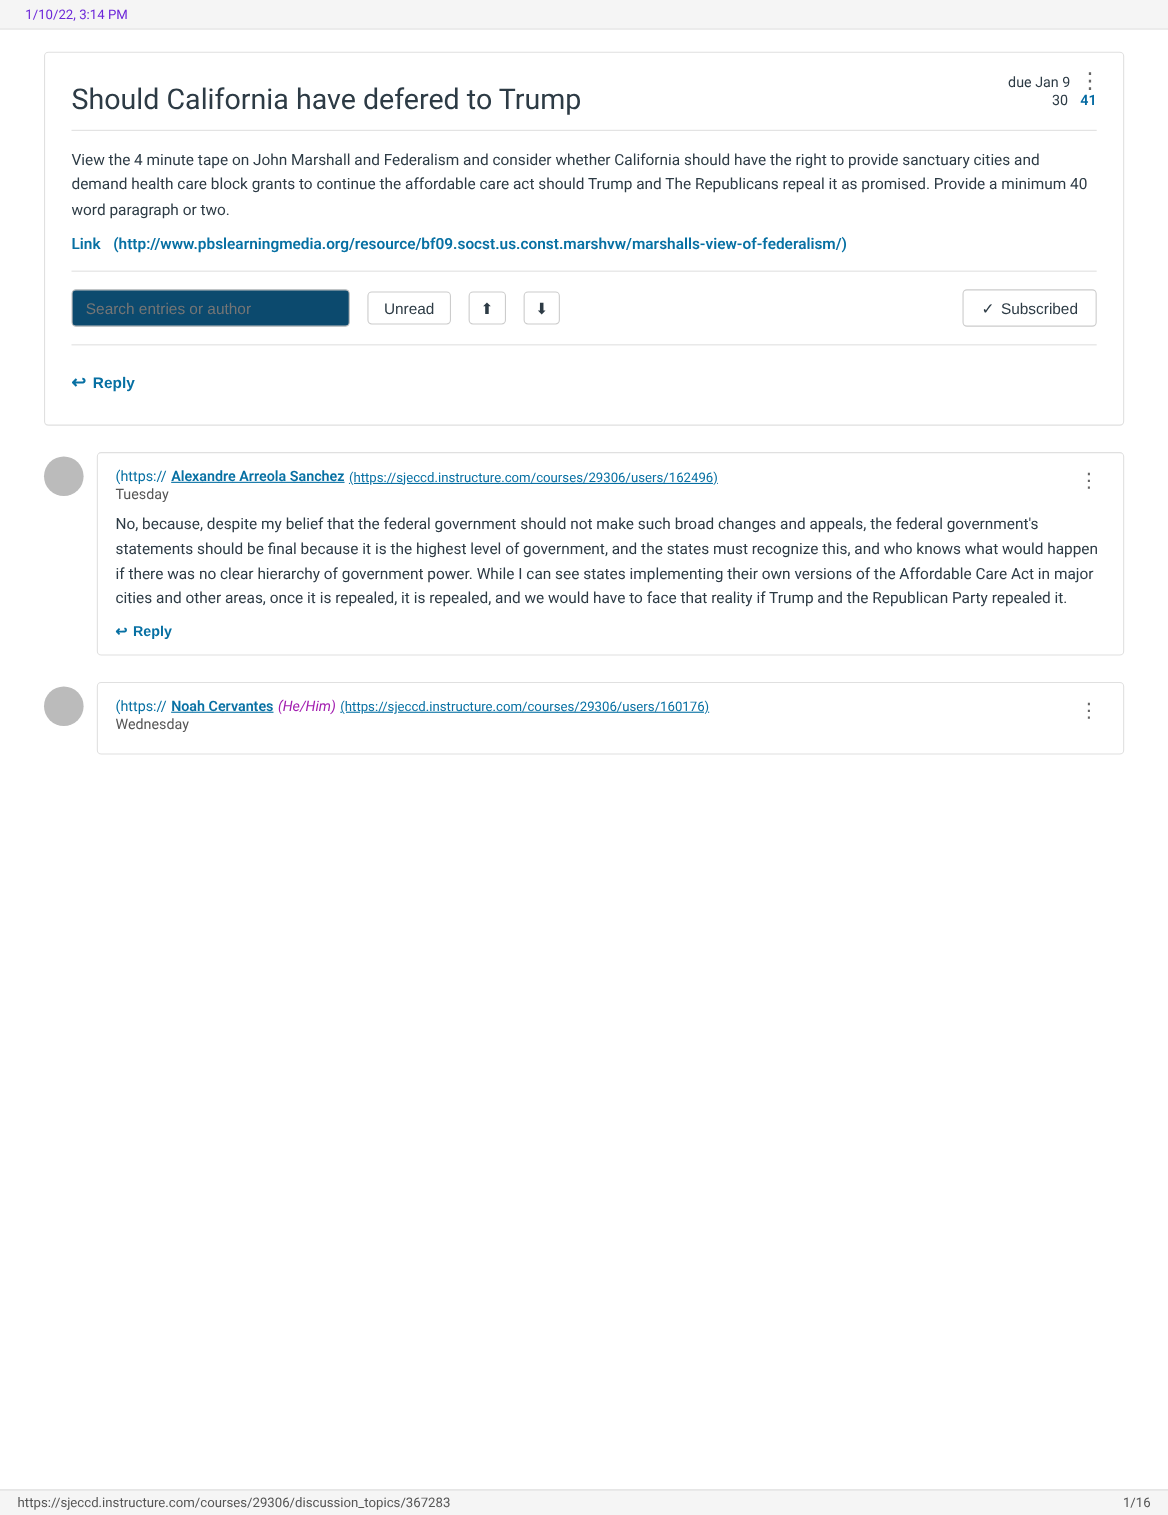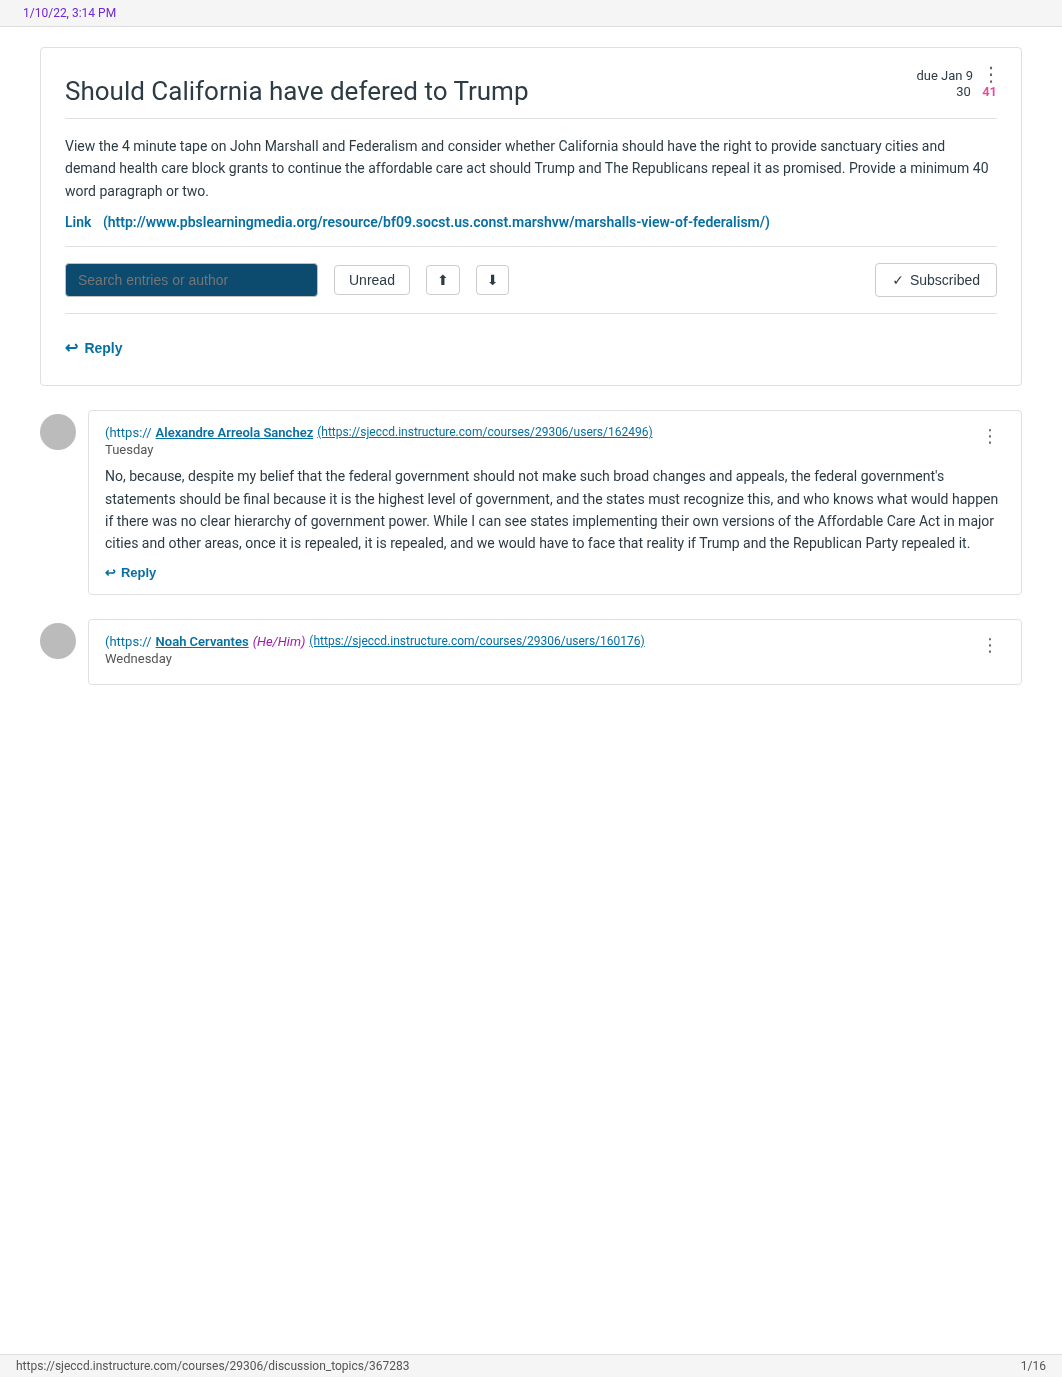--- a/index.html
+++ b/index.html
@@ -89,21 +89,21 @@
       display: flex;
       gap: 4px;
       align-items: flex-end;
       font-size: 13px;
       color: #666;
     }
     .counts-badge .count-unread {
       color: #2d3b45;
     }
     .counts-badge .count-total {
-      color: #ec4899;
+      color: #0369a1;
       font-weight: 600;
     }
     .divider {
       border: none;
       border-top: 1px solid #e0e0e0;
     }
     .body-text {
       font-size: 14px;
       line-height: 1.6;
       color: #2d3b45;
@@ -294,20 +294,21 @@
       display: flex;
       justify-content: space-between;
     }
     .inline-link {
       color: #0770a3;
       text-decoration: none;
       font-size: 13px;
     }
     .author-profile-row {
       display: flex;
+      align-items: center;
       flex-wrap: wrap;
       gap: 4px;
     }
   </style>
 </head>
 <body>
 
 <div class="browser-bar">
   <span>1/10/22, 3:14 PM</span>
   <span></span>

